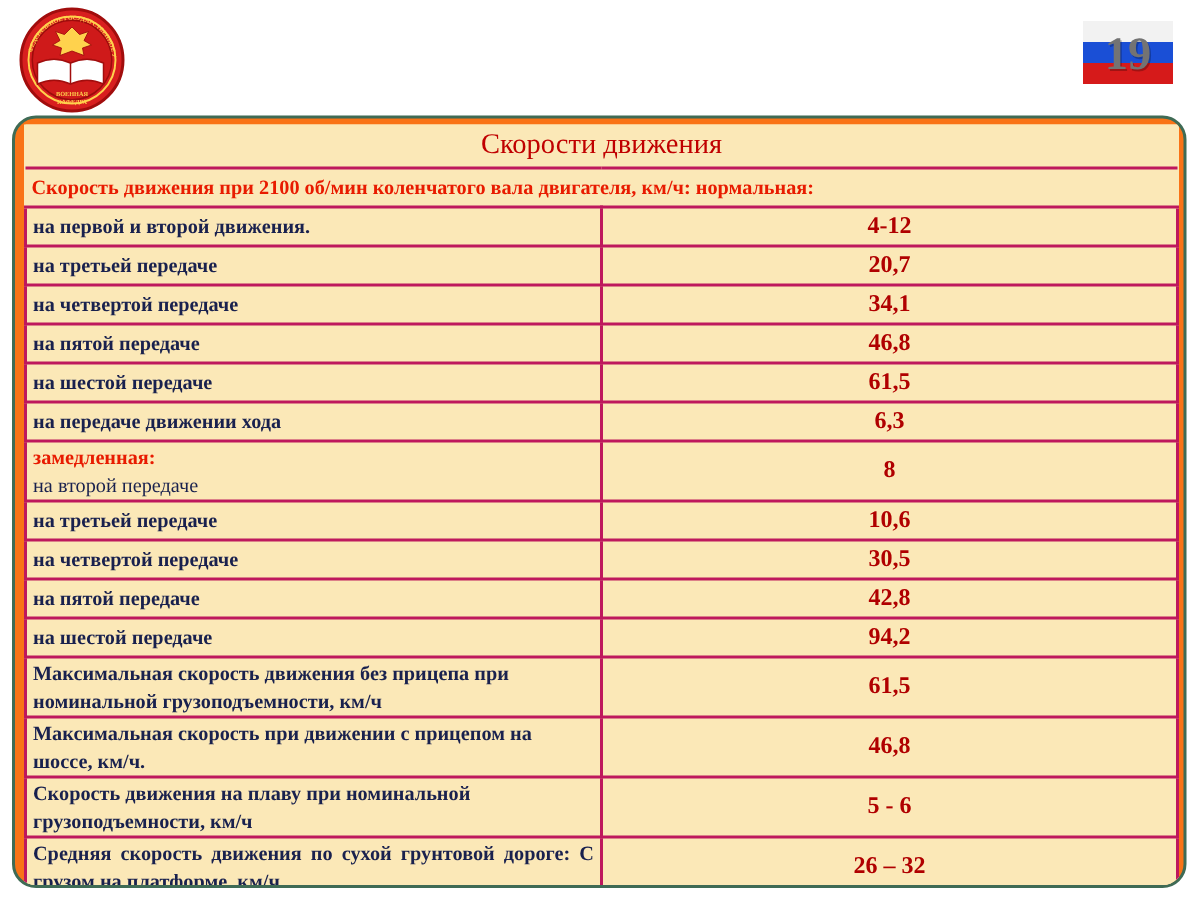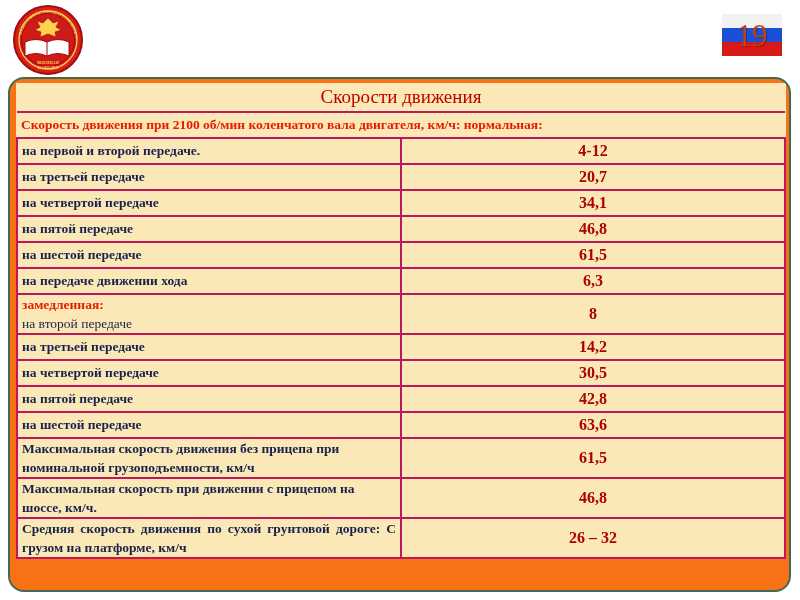--- a/index.html
+++ b/index.html
@@ -71,23 +71,23 @@
   #flag-badge .s1 { position:absolute; left:0; top:0;  width:60px; height:14px; background:#f2f2f2; }
   #flag-badge .s2 { position:absolute; left:0; top:14px; width:60px; height:14px; background:#1a4fd6; }
   #flag-badge .s3 { position:absolute; left:0; top:28px; width:60px; height:14px; background:#d61a1a; }
   #flag-number {
     position: absolute;
     left: 0; top: 0;
     width: 60px; height: 42px;
     display: flex;
     align-items: center;
     justify-content: center;
-    color: #c2410c;
+    color: #737373;
     font-family: "Liberation Serif", "DejaVu Serif", serif;
-    font-weight: normal;
+    font-weight: bold;
     font-size: 31px;
     line-height: 31px;
     text-shadow: 1px 1px 0 rgba(0,0,0,0.25);
   }
 
   
   #table-frame {
     position: absolute;
     left: 8px;
     top: 77px;
@@ -221,21 +221,21 @@
 
       <tr>
         <td class="tbl-title" colspan="2">Скорости движения</td>
       </tr>
 
       <tr>
         <td class="section-head" colspan="2">Скорость  движения при 2100 об/мин коленчатого вала двигателя, км/ч: нормальная:</td>
       </tr>
 
       <tr>
-        <td class="label indent">на   первой  и второй   передаче.</td>
+        <td class="label indent">на   первой  и второй   движения.</td>
         <td class="value">4-12</td>
       </tr>
       <tr>
         <td class="label indent">на   третьей   передаче</td>
         <td class="value">20,7</td>
       </tr>
       <tr>
         <td class="label indent">на  четвертой   передаче</td>
         <td class="value">34,1</td>
       </tr>
@@ -255,41 +255,45 @@
       <tr>
         <td class="label block">
           <span class="sub-red">замедленная:</span>
           <span class="sub-navy">на второй передаче</span>
         </td>
         <td class="value">8</td>
       </tr>
 
       <tr>
         <td class="label indent">на   третьей   передаче</td>
-        <td class="value">14,2</td>
+        <td class="value">10,6</td>
       </tr>
       <tr>
         <td class="label indent2">на четвертой  передаче</td>
         <td class="value">30,5</td>
       </tr>
       <tr>
         <td class="label indent">на  пятой  передаче</td>
         <td class="value">42,8</td>
       </tr>
       <tr>
         <td class="label indent">на  шестой  передаче</td>
-        <td class="value">63,6</td>
+        <td class="value">94,2</td>
       </tr>
       <tr>
         <td class="label block">Максимальная скорость движения без прицепа при номинальной грузоподъемности, км/ч</td>
         <td class="value">61,5</td>
       </tr>
       <tr>
         <td class="label block">Максимальная скорость при движении с прицепом на шоссе, км/ч.</td>
         <td class="value">46,8</td>
+      </tr>
+      <tr>
+        <td class="label block">Скорость движения на плаву при номинальной грузоподъемности, км/ч</td>
+        <td class="value">5 - 6</td>
       </tr>
       <tr>
         <td class="label block justify">Средняя  скорость  движения  по  сухой  грунтовой  дороге:  С  грузом  на платформе, км/ч</td>
         <td class="value">26 – 32</td>
       </tr>
 
     </tbody>
   </table>
 </div>
 

